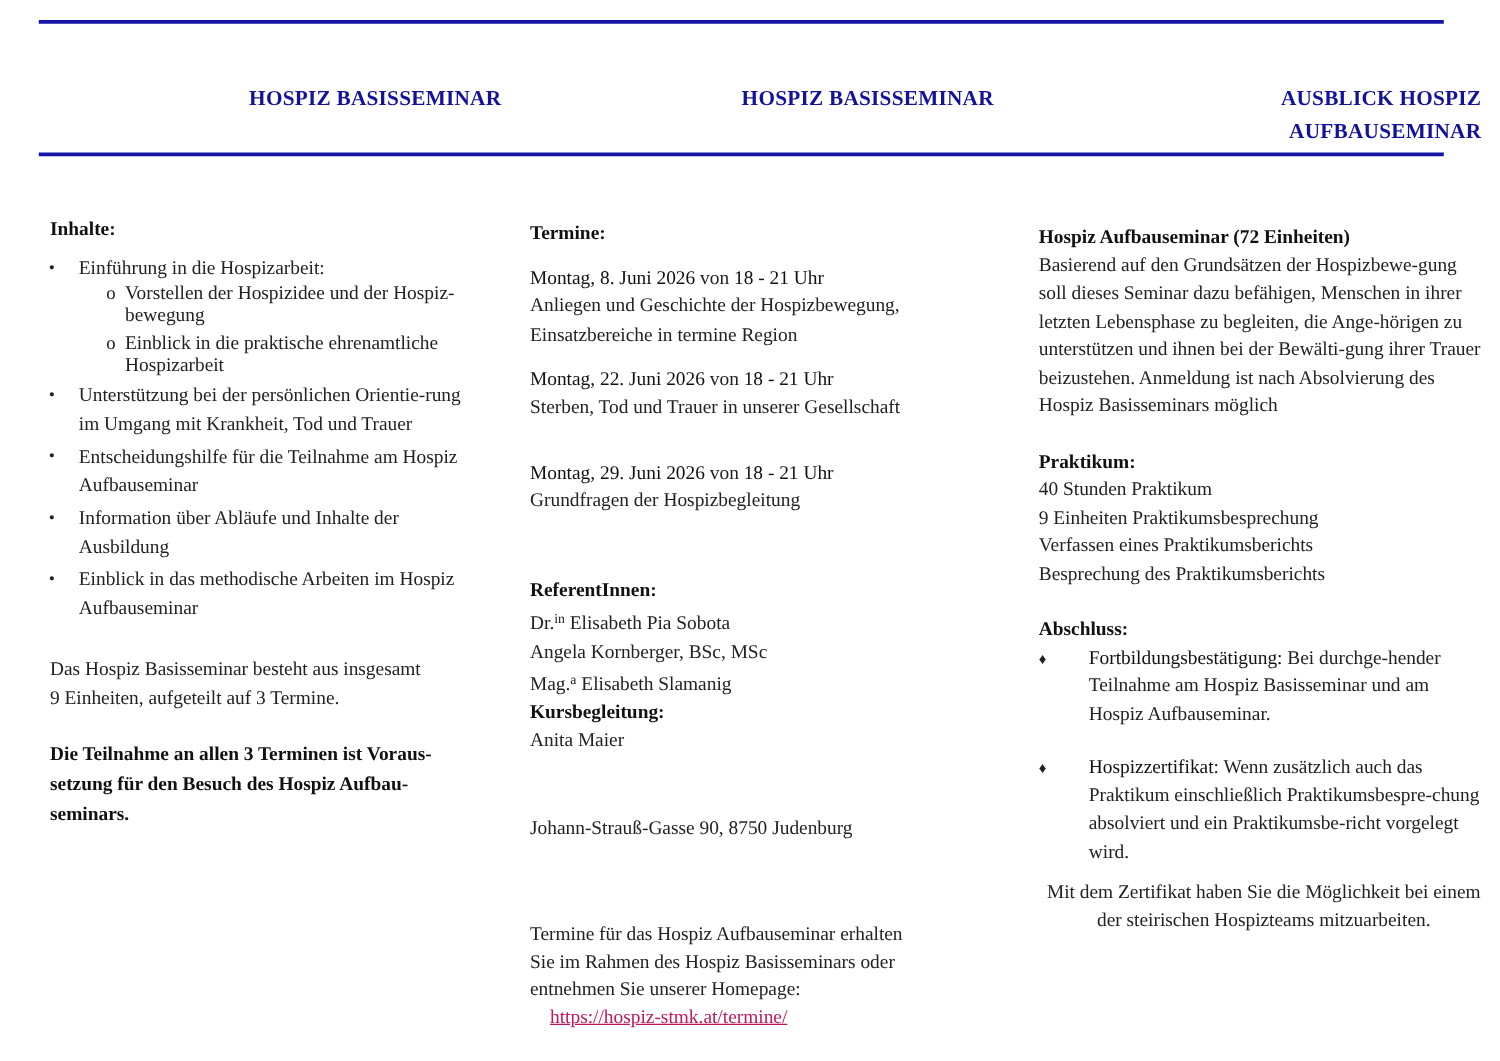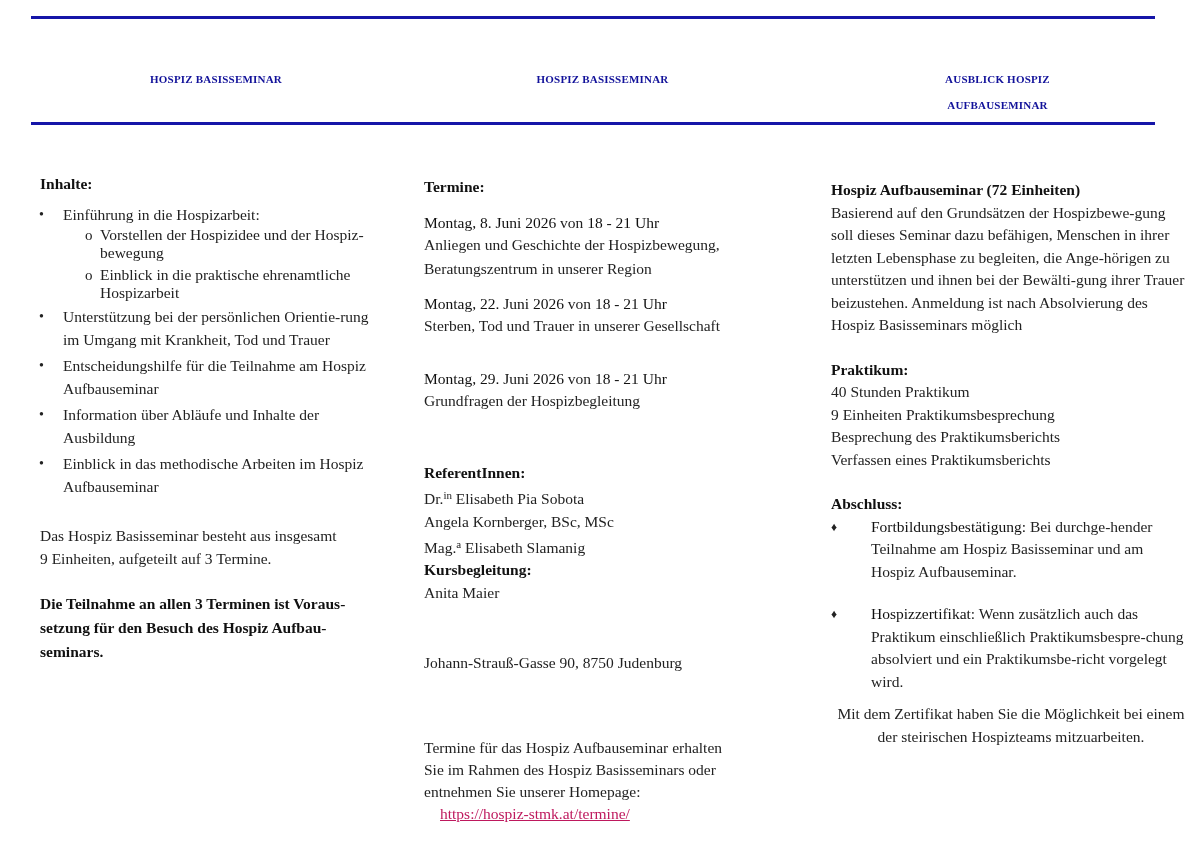--- a/index.html
+++ b/index.html
@@ -11,21 +11,21 @@
     }
     .rule {
       position: absolute; left: 31px; width: 1124px; height: 3px;
       background: #1515a8;
     }
     .rule.top { top: 16px; }
     .rule.bottom { top: 122px; }
 
     .hdr {
       position: absolute; color: #12129a; font-weight: bold;
-      font-size: 11px; text-align: center; line-height: 26px;
+      font-size: 17px; text-align: right; line-height: 26px;
       letter-spacing: 0.2px;
     }
     .hdr.h1 { left: 31px; width: 370px; top: 66px; }
     .hdr.h2 { left: 410px; width: 385px; top: 66px; }
     .hdr.h3 { left: 810px; width: 375px; top: 66px; }
 
     .col { position: absolute; line-height: 22.5px; }
     .col1 { left: 40px; top: 173px; width: 345px; }
     .col2 { left: 424px; top: 176px; width: 360px; }
     .col3 { left: 831px; top: 179px; width: 360px; }
@@ -124,21 +124,21 @@
 <div class="col col2">
   <div class="label">Termine:</div>
 
   <div class="termin t1">
     <div class="date-line">
       <span class="b">Montag, 8. Juni 2026</span>
       <span>von</span>
       <span class="b">18 - 21 Uhr</span>
     </div>
     <div class="desc">Anliegen und Geschichte der Hospizbewegung,</div>
-    <div class="desc" style="margin-top:2px">Beratungszentrum in unserer Region</div>
+    <div class="desc" style="margin-top:2px">Einsatzbereiche in termine Region</div>
   </div>
 
   <div class="termin t2">
     <div class="date-line">
       <span class="b">Montag, 22. Juni 2026</span>
       <span>von</span>
       <span class="b">18 - 21 Uhr</span>
     </div>
     <div class="desc">Sterben, Tod und Trauer in unserer Gesellschaft</div>
   </div>
@@ -180,22 +180,22 @@
 </div>
 
 <div class="col col3">
   <div class="label">Hospiz Aufbauseminar (72 Einheiten)</div>
   <div>Basierend auf den Grundsätzen der Hospizbewe-gung soll dieses Seminar dazu befähigen, Menschen in ihrer letzten Lebensphase zu begleiten, die Ange-hörigen zu unterstützen und ihnen bei der Bewälti-gung ihrer Trauer beizustehen. Anmeldung ist nach Absolvierung des Hospiz Basisseminars möglich</div>
 
   <div class="praktikum">
     <div class="label">Praktikum:</div>
     <div>40 Stunden Praktikum</div>
     <div>9 Einheiten Praktikumsbesprechung</div>
+    <div>Verfassen eines Praktikumsberichts</div>
     <div>Besprechung des Praktikumsberichts</div>
-    <div>Verfassen eines Praktikumsberichts</div>
   </div>
 
   <div class="abschluss">
     <div class="label">Abschluss:</div>
     <ul class="dia-list">
       <li>
         <span class="bullet">♦</span>
         <span class="b">Fortbildungsbestätigung:</span><span> Bei durchge-hender Teilnahme am Hospiz Basisseminar und am Hospiz Aufbauseminar.</span>
       </li>
       <li>

